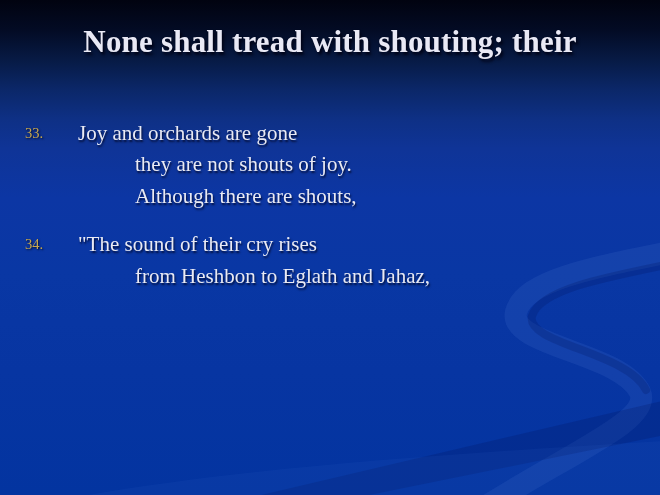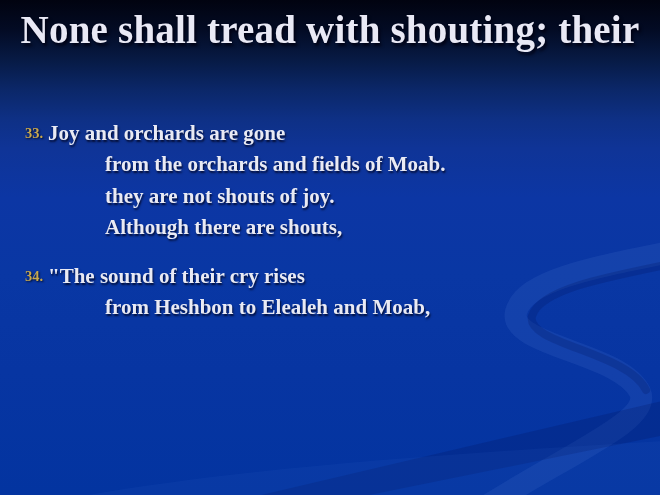--- a/index.html
+++ b/index.html
@@ -27,41 +27,40 @@
   }
   .bg-decor {
     position: absolute;
     top: 0; left: 0;
     width: 660px;
     height: 495px;
     pointer-events: none;
   }
   .title {
     position: absolute;
-    top: 10px;
+    top: 22px;
     left: 0;
     width: 660px;
     text-align: center;
     color: #e9e9f5;
     font-weight: bold;
-    font-size: 39px;
+    font-size: 31px;
     line-height: 40px;
     letter-spacing: 0.2px;
     text-shadow: 2px 3px 3px rgba(0, 0, 18, 0.85), 0 0 1px rgba(0,0,25,0.6);
   }
   .verses {
     position: absolute;
     top: 118px;
     left: 0;
     width: 660px;
   }
   .verse {
     position: relative;
-    padding-left: 48px;
-    font-weight: bold;
+    padding-left: 78px;
   }
   .verse + .verse {
     margin-top: 17px;
   }
   .verse-number {
     position: absolute;
     left: 25px;
     top: 7px;
     font-size: 14.5px;
     color: #c9a84c;
@@ -94,28 +93,27 @@
   <div class="title">
     <div>None shall tread with shouting; their</div>
   </div>
 
   <div class="verses">
 
     <div class="verse">
       <span class="verse-number">33.</span>
       <div class="verse-lines">
         <div class="line">Joy and orchards are gone</div>
-        <div class="line indent">from the orchards and fields of Moab.</div>
         <div class="line indent">they are not shouts of joy.</div>
         <div class="line indent">Although there are shouts,</div>
       </div>
     </div>
 
     <div class="verse">
       <span class="verse-number">34.</span>
       <div class="verse-lines">
         <div class="line">"The sound of their cry rises</div>
-        <div class="line indent">from Heshbon to Elealeh and Moab,</div>
+        <div class="line indent">from Heshbon to Eglath and Jahaz,</div>
       </div>
     </div>
 
   </div>
 </div>
 
 </body></html>

